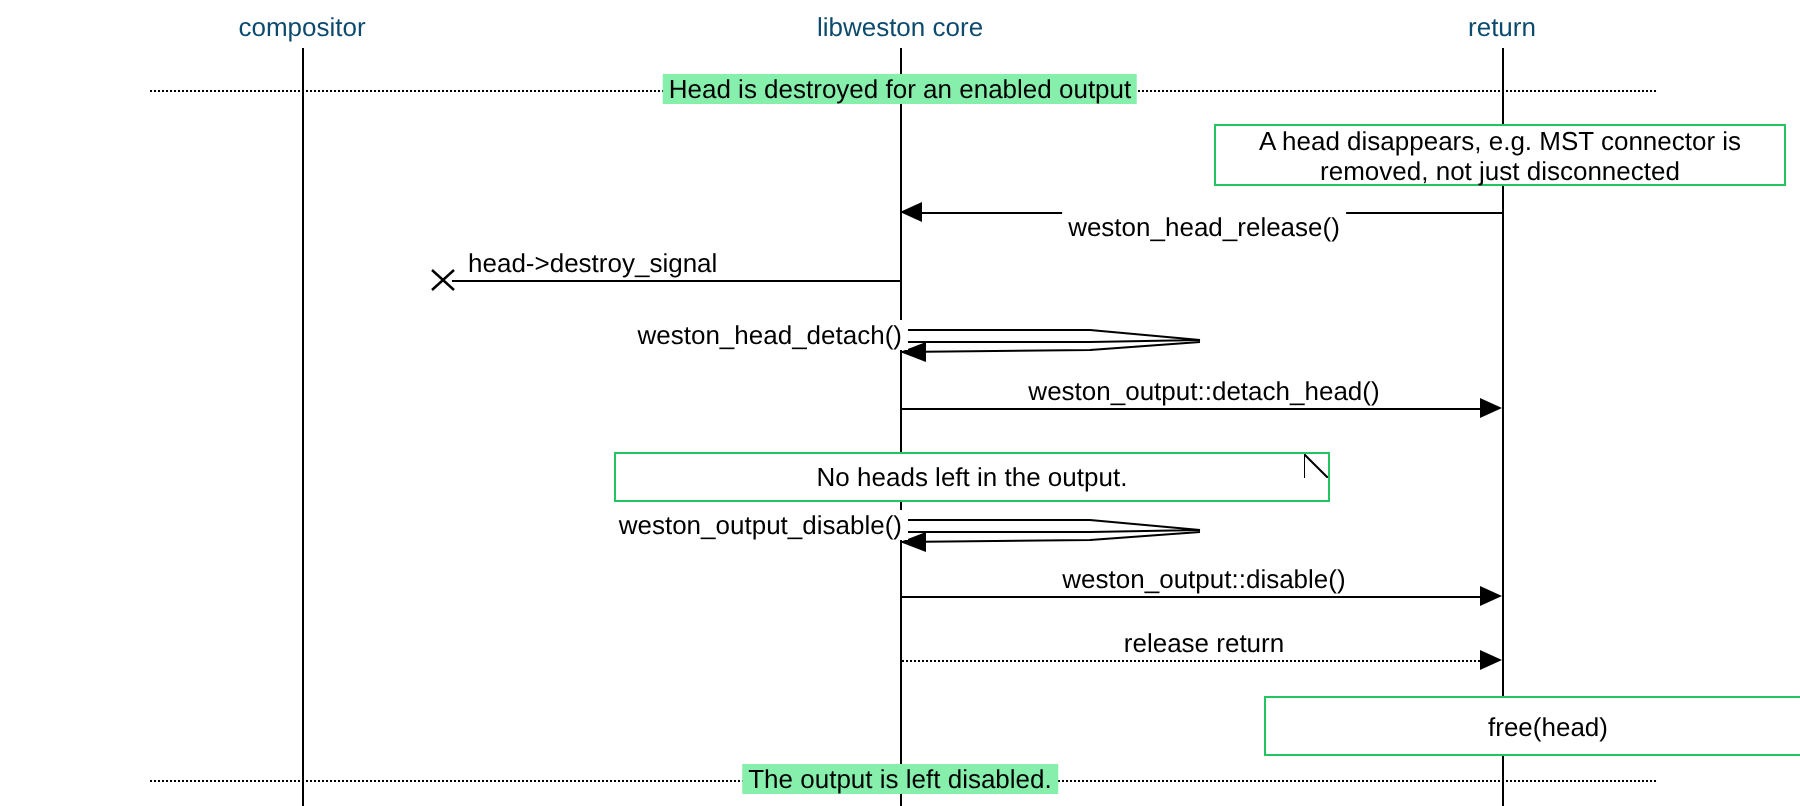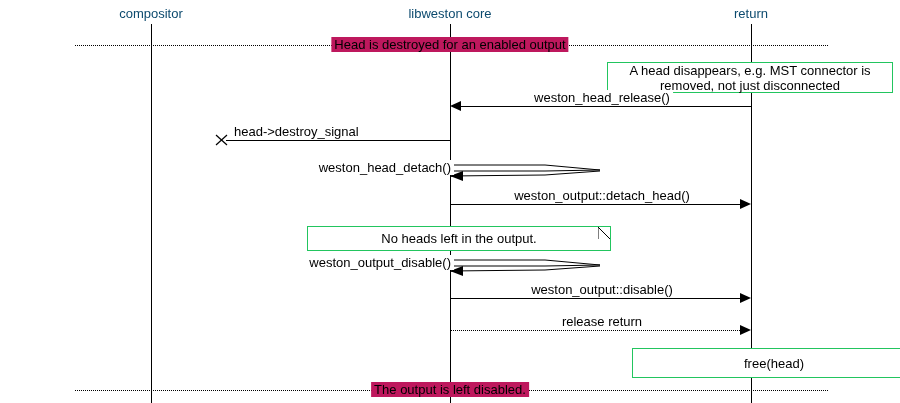--- a/index.html
+++ b/index.html
@@ -33,21 +33,21 @@
   }
   
   .separator-line {
     position: absolute;
     height: 0;
     border-top: 1px dotted #000000;
   }
   .separator-label {
     position: absolute;
     transform: translateX(-50%);
-    background: #be185d;
+    background: #86efac;
     padding: 0 3px;
     font-size: 13px;
     line-height: 15px;
     white-space: nowrap;
   }
   
   .msg-line {
     position: absolute;
     height: 0;
     border-top: 1px solid #000000;
@@ -139,21 +139,21 @@
 
   <div class="note-box" style="left:607px; top:62px; width:286px; height:31px;">
     <div class="note-text">
       <div>A head disappears, e.g. MST connector is</div>
       <div>removed, not just disconnected</div>
     </div>
   </div>
 
   <div class="msg-line" style="left:455px; top:106px; width:296px;"></div>
   <div class="arrowhead left" style="left:450px; top:101px;"></div>
-  <div class="msg-label" style="left:602px; top:90px;">weston_head_release()</div>
+  <div class="msg-label" style="left:602px; top:106px;">weston_head_release()</div>
 
   <div class="msg-line" style="left:226px; top:140px; width:224px;"></div>
   <div class="destroy-x" style="left:214px; top:132px;">
     <svg width="16" height="16" viewBox="0 0 16 16">
       <line x1="2" y1="3" x2="13" y2="13" stroke="#000" stroke-width="1.2"></line>
       <line x1="13" y1="3" x2="2" y2="13" stroke="#000" stroke-width="1.2"></line>
     </svg>
   </div>
   <div class="msg-label" style="left:231px; top:124px; transform:none;">head-&gt;destroy_signal</div>
 
@@ -167,21 +167,21 @@
       <polygon points="0,16 13,11 13,21" fill="#000"></polygon>
       <path d="M0,16 L13,16" stroke="#000" stroke-width="1"></path>
     </svg>
   </div>
   <div class="msg-label right-aligned" style="left:270px; top:160px; width:178px;">weston_head_detach()</div>
 
   <div class="msg-line" style="left:450px; top:204px; width:290px;"></div>
   <div class="arrowhead right" style="left:740px; top:199px;"></div>
   <div class="msg-label" style="left:602px; top:188px;">weston_output::detach_head()</div>
 
-  <div class="note-box" style="left:307px; top:226px; width:304px; height:25px;">
+  <div class="note-box" style="left:307px; top:226px; width:358px; height:25px;">
     <div class="note-text">
       <div>No heads left in the output.</div>
     </div>
     <div class="note-fold">
       <svg width="12" height="12" viewBox="0 0 12 12">
         <polygon points="0,0 12,12 0,12" fill="#ffffff" stroke="none"></polygon>
         <line x1="0" y1="0" x2="12" y2="12" stroke="#000" stroke-width="1"></line>
         <line x1="0" y1="0" x2="0" y2="12" stroke="#000" stroke-width="1"></line>
       </svg>
     </div>

